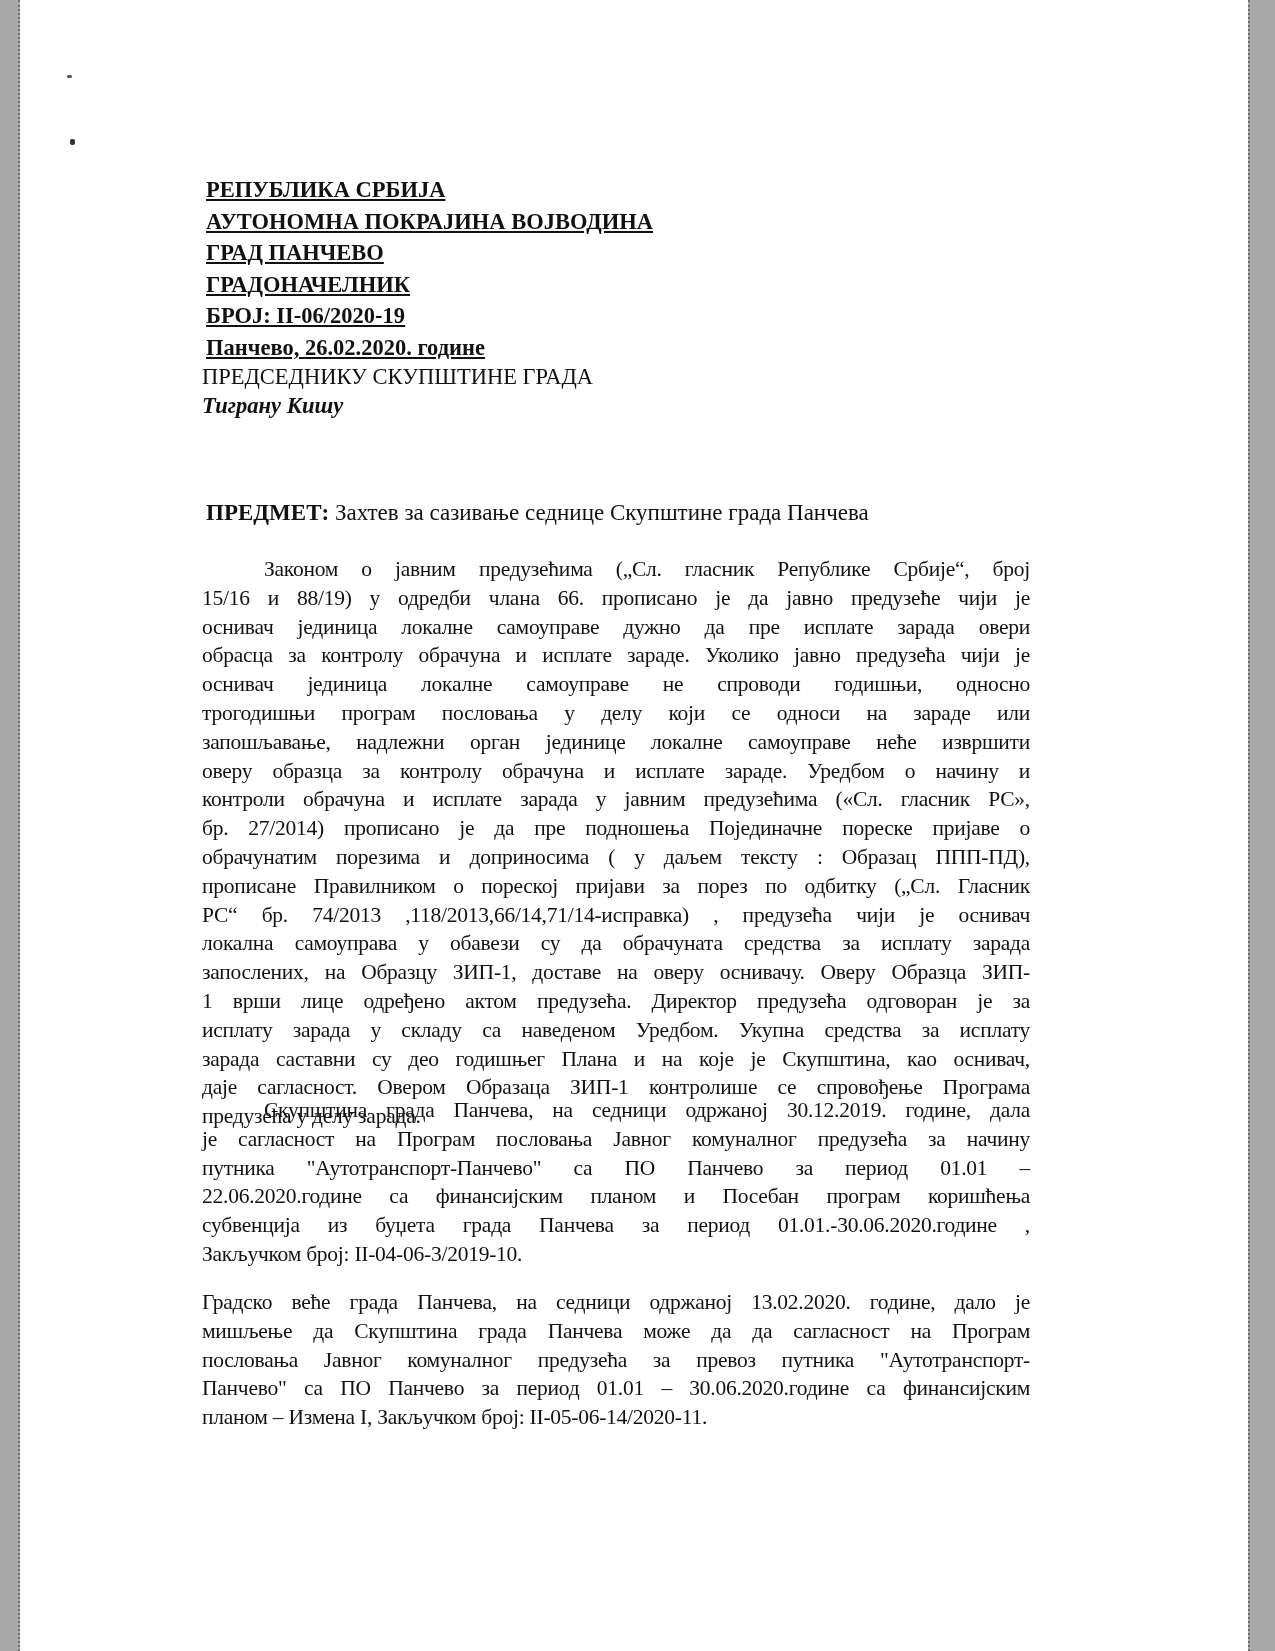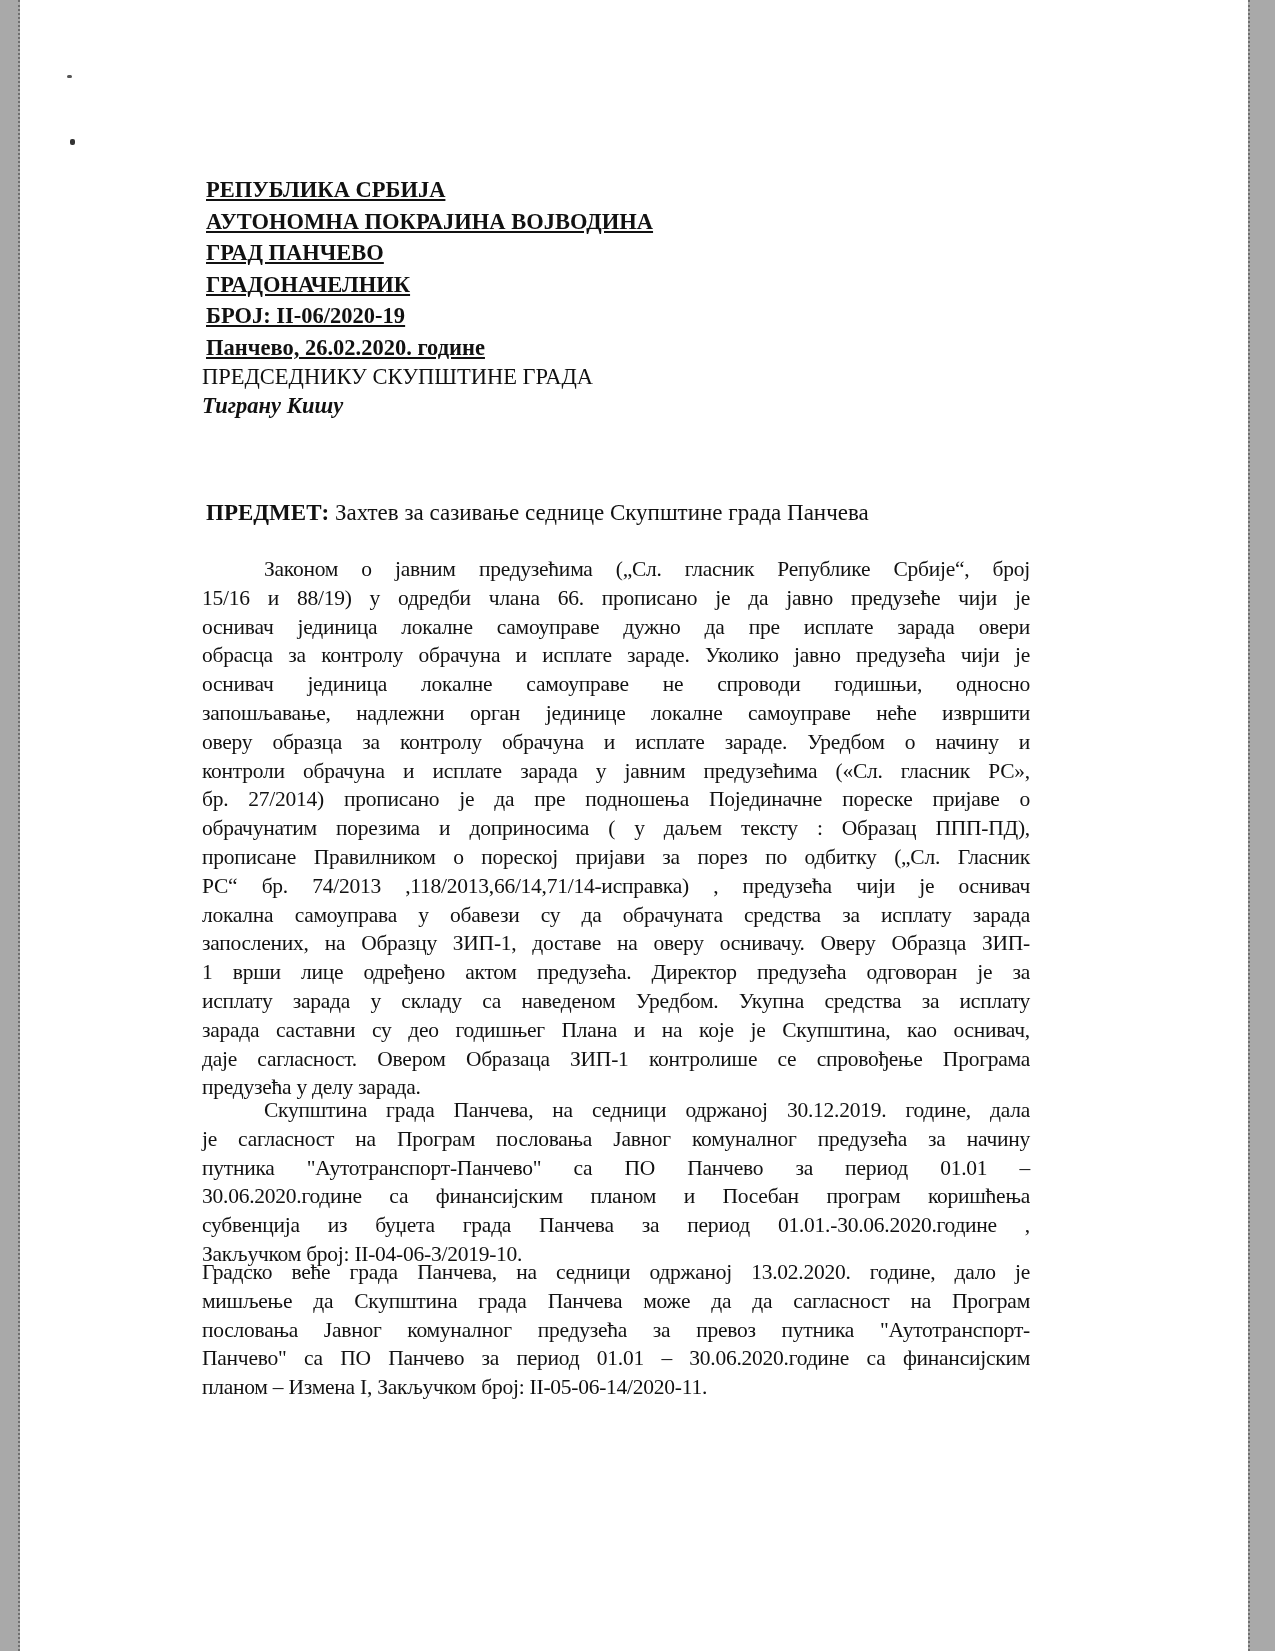--- a/index.html
+++ b/index.html
@@ -91,21 +91,21 @@
     white-space: nowrap;
     height: 28.8px;
   }
   .body-text .line.last {
     text-align-last: left;
   }
   .body-text .line.indent { padding-left: 62px; }
 
   .p1 { top: 555px; }
   .p2 { top: 1096px; }
-  .p3 { top: 1258px; }
+  .p3 { top: 1288px; }
 </style>
 </head>
 <body>
 
 <div class="edge-left"></div>
 <div class="edge-right"></div>
 <div class="speck s1"></div>
 <div class="speck s2"></div>
 
 <div class="page">
@@ -127,41 +127,42 @@
   <div class="subject">
     <span class="label">ПРЕДМЕТ:</span><span> Захтев за сазивање седнице Скупштине града Панчева</span>
   </div>
 
   <div class="body-text p1">
     <span class="line indent">Законом о јавним предузећима („Сл. гласник Републике Србије“, број</span>
     <span class="line">15/16 и 88/19) у одредби члана 66. прописано је да јавно предузеће чији је</span>
     <span class="line">оснивач јединица локалне самоуправе дужно да пре исплате зарада овери</span>
     <span class="line">обрасца за контролу обрачуна и исплате зараде. Уколико јавно предузећа чији је</span>
     <span class="line">оснивач јединица локалне самоуправе не спроводи годишњи, односно</span>
+    <span class="line">трогодишњи програм пословања у делу који се односи на зараде или</span>
     <span class="line">запошљавање, надлежни орган јединице локалне самоуправе неће извршити</span>
     <span class="line">оверу образца за контролу обрачуна и исплате зараде. Уредбом о начину и</span>
     <span class="line">контроли обрачуна и исплате зарада у јавним предузећима («Сл. гласник РС»,</span>
     <span class="line">бр. 27/2014) прописано је да пре подношења Појединачне пореске пријаве о</span>
     <span class="line">обрачунатим порезима и доприносима ( у даљем тексту : Образац ППП-ПД),</span>
     <span class="line">прописане Правилником о пореској пријави за порез по одбитку („Сл. Гласник</span>
     <span class="line">РС“ бр. 74/2013 ,118/2013,66/14,71/14-исправка) , предузећа чији је оснивач</span>
     <span class="line">локална самоуправа у обавези су да обрачуната средства за исплату зарада</span>
     <span class="line">запослених, на Образцу ЗИП-1, доставе на оверу оснивачу. Оверу Образца ЗИП-</span>
     <span class="line">1 врши лице одређено актом предузећа. Директор предузећа одговоран је за</span>
     <span class="line">исплату зарада у складу са наведеном Уредбом. Укупна средства за исплату</span>
     <span class="line">зарада  саставни су део годишњег Плана и на које је Скупштина, као оснивач,</span>
     <span class="line">даје сагласност. Овером Образаца ЗИП-1 контролише се спровођење Програма</span>
     <span class="line last">предузећа  у делу зарада.</span>
   </div>
 
   <div class="body-text p2">
     <span class="line indent">Скупштина града Панчева, на седници одржаној 30.12.2019. године, дала</span>
     <span class="line">је сагласност на Програм пословања Јавног комуналног предузећа за начину</span>
     <span class="line">путника "Аутотранспорт-Панчево" са ПО Панчево за период 01.01 –</span>
-    <span class="line">30.06.2020.године са финансијским планом и Посебан програм коришћења</span>
+    <span class="line">22.06.2020.године са финансијским планом и Посебан програм коришћења</span>
     <span class="line">субвенција из буџета града Панчева за период 01.01.-30.06.2020.године ,</span>
     <span class="line last">Закључком број: II-04-06-3/2019-10.</span>
   </div>
 
   <div class="body-text p3">
     <span class="line">Градско веће града Панчева, на седници одржаној 13.02.2020. године, дало је</span>
     <span class="line">мишљење да Скупштина града Панчева може да да сагласност на Програм</span>
     <span class="line">пословања Јавног комуналног предузећа за превоз путника "Аутотранспорт-</span>
     <span class="line">Панчево" са ПО Панчево за период 01.01 – 30.06.2020.године са финансијским</span>
     <span class="line last">планом – Измена I, Закључком број: II-05-06-14/2020-11.</span>

